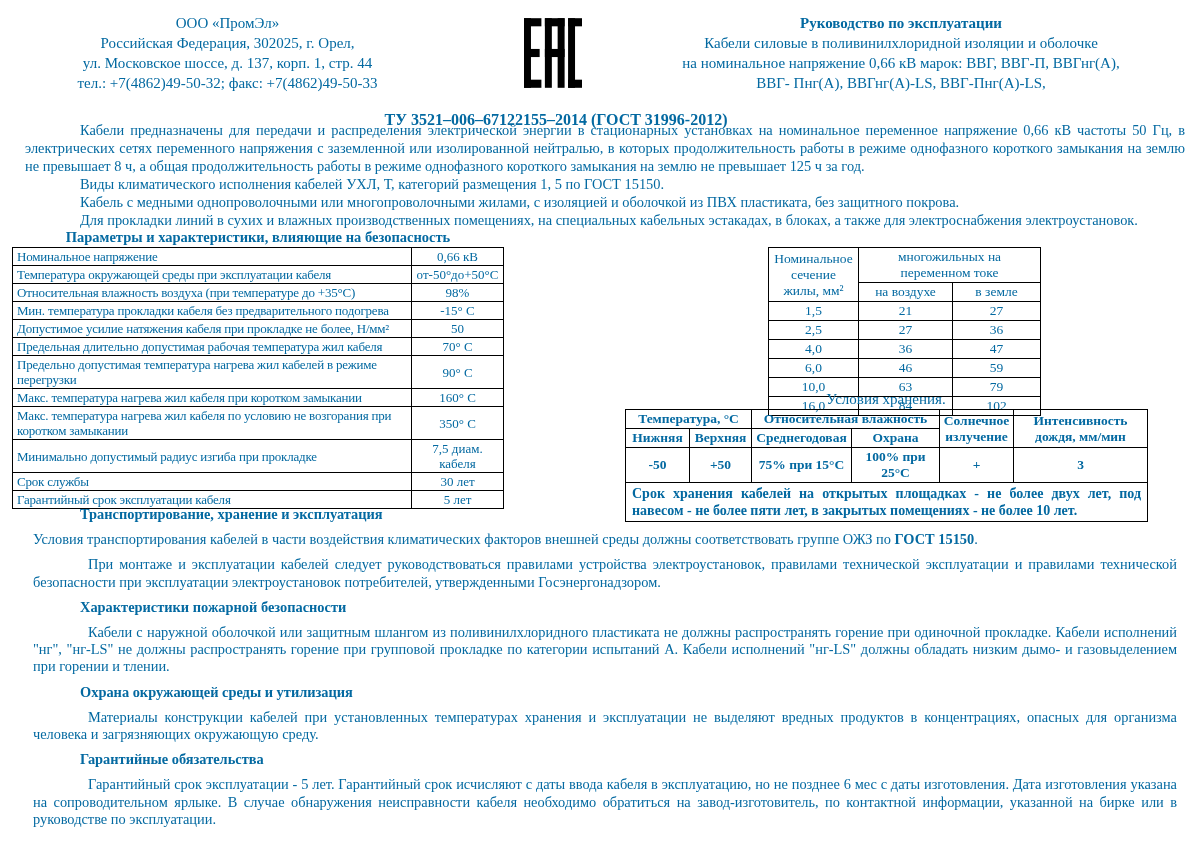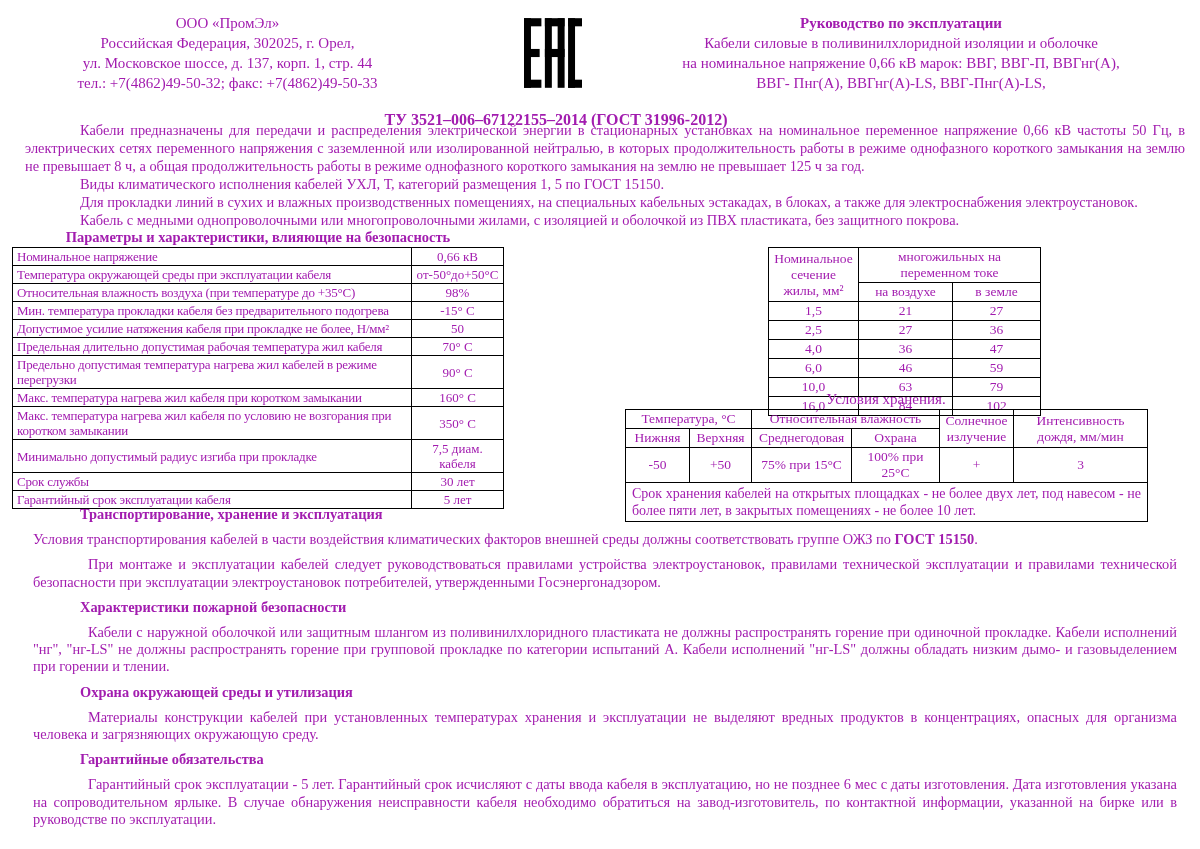--- a/index.html
+++ b/index.html
@@ -1,17 +1,17 @@
 <!DOCTYPE html>
 <html><head>
 <meta charset="utf-8">
 <style>
   html,body{margin:0;padding:0;background:#e8e8e8;}
   .page{
-    position:relative;width:1200px;height:849px;background:#ffffff;color:#a21caf;
+    position:relative;width:1200px;height:849px;background:#ffffff;color:#0369a1;
     font-family:"Liberation Serif","DejaVu Serif",serif;overflow:hidden;margin:0 auto;
   }
   
   .company-block{position:absolute;left:40px;top:13px;width:375px;text-align:center;
     font-size:15px;line-height:20px;}
   .eac-logo{position:absolute;left:524px;top:16px;width:58px;height:74px;}
   .manual-block{position:absolute;left:645px;top:13px;width:512px;text-align:center;
     font-size:15px;line-height:20px;}
   .manual-title{font-weight:bold;}
   .tu-line{position:absolute;left:0;top:111px;width:1112px;text-align:center;
@@ -31,21 +31,21 @@
   .params-table{position:absolute;left:12px;top:247px;width:492px;table-layout:fixed;}
   .params-table td{font-size:13px;line-height:15px;padding:1px 4px;}
   .params-table td.lbl{width:390px;letter-spacing:-0.2px;}
   .params-table td.val{text-align:center;}
   
   .current-table{position:absolute;left:768px;top:247px;width:272px;table-layout:fixed;}
   .current-table td{font-size:13.5px;line-height:16px;padding:1px 3px;text-align:center;}
   
   .storage-title{position:absolute;left:625px;top:391px;width:522px;text-align:center;
     font-size:15px;}
-  .storage-table{position:absolute;left:625px;top:409px;width:522px;table-layout:fixed;}
+  .storage-table{position:absolute;left:625px;top:409px;width:522px;table-layout:fixed;font-weight:bold;}
   .storage-table td{font-size:13.5px;line-height:16px;padding:1px 3px;text-align:center;}
   .storage-table td.note{text-align:justify;font-size:14px;line-height:17px;padding:2px 6px;}
   
   .sections{position:absolute;left:25px;top:506px;width:1160px;font-size:14.4px;
     line-height:17.2px;text-align:justify;}
   .sections h3{margin:0;font-size:14.4px;font-weight:bold;padding-left:55px;text-align:left;}
   .sections p{margin:8px;text-indent:55px;}
   .sections p.no-indent{text-indent:0;}
   .b{font-weight:bold;}
 </style>
@@ -87,22 +87,22 @@
     <div>Кабели силовые в  поливинилхлоридной  изоляции  и  оболочке</div>
     <div>на  номинальное  напряжение  0,66 кВ марок: ВВГ, ВВГ-П, ВВГнг(А),</div>
     <div>ВВГ- Пнг(А), ВВГнг(А)-LS, ВВГ-Пнг(А)-LS,</div>
   </div>
 
   <div class="tu-line">ТУ 3521–006–67122155–2014 (ГОСТ 31996-2012)</div>
 
   <div class="intro">
     <p>Кабели предназначены для передачи и распределения электрической энергии в стационарных установках на номинальное переменное напряжение 0,66 кВ частоты 50 Гц, в электрических сетях переменного напряжения с заземленной или изолированной нейтралью, в которых продолжительность работы в режиме однофазного короткого замыкания на землю не превышает 8 ч, а общая продолжительность работы в режиме однофазного короткого замыкания на землю не превышает 125 ч  за год.</p>
     <p>Виды климатического исполнения кабелей УХЛ, Т, категорий размещения 1, 5 по ГОСТ 15150.</p>
+    <p>Кабель с медными однопроволочными или многопроволочными жилами, с изоляцией и оболочкой из ПВХ пластиката, без защитного покрова.</p>
     <p>Для прокладки линий в сухих и влажных производственных помещениях, на специальных кабельных эстакадах, в блоках, а также для электроснабжения электроустановок.</p>
-    <p>Кабель с медными однопроволочными или многопроволочными жилами, с изоляцией и оболочкой из ПВХ пластиката, без защитного покрова.</p>
   </div>
 
   <div class="tbl-title params">Параметры и характеристики, влияющие на безопасность</div>
 
   <table class="params-table">
     <tbody>
       <tr>
           <td class="lbl">Номинальное напряжение</td>
           <td class="val">0,66 кВ</td>
         </tr>

